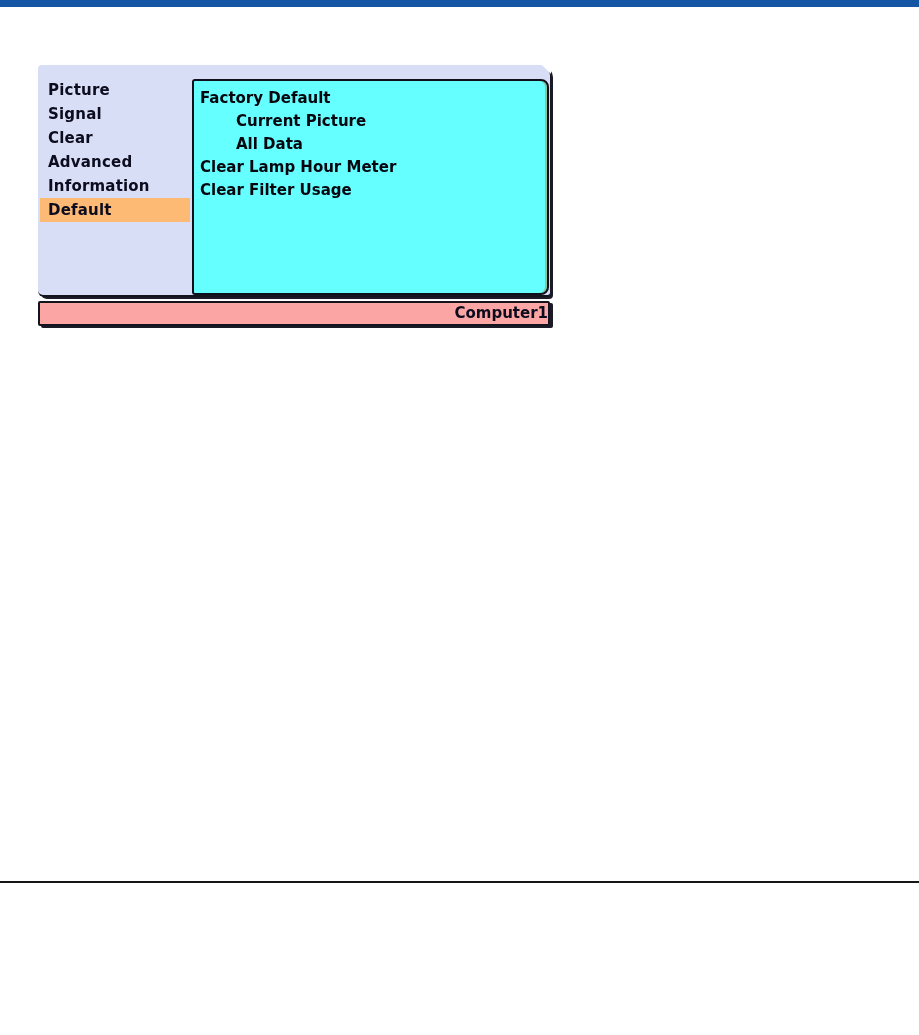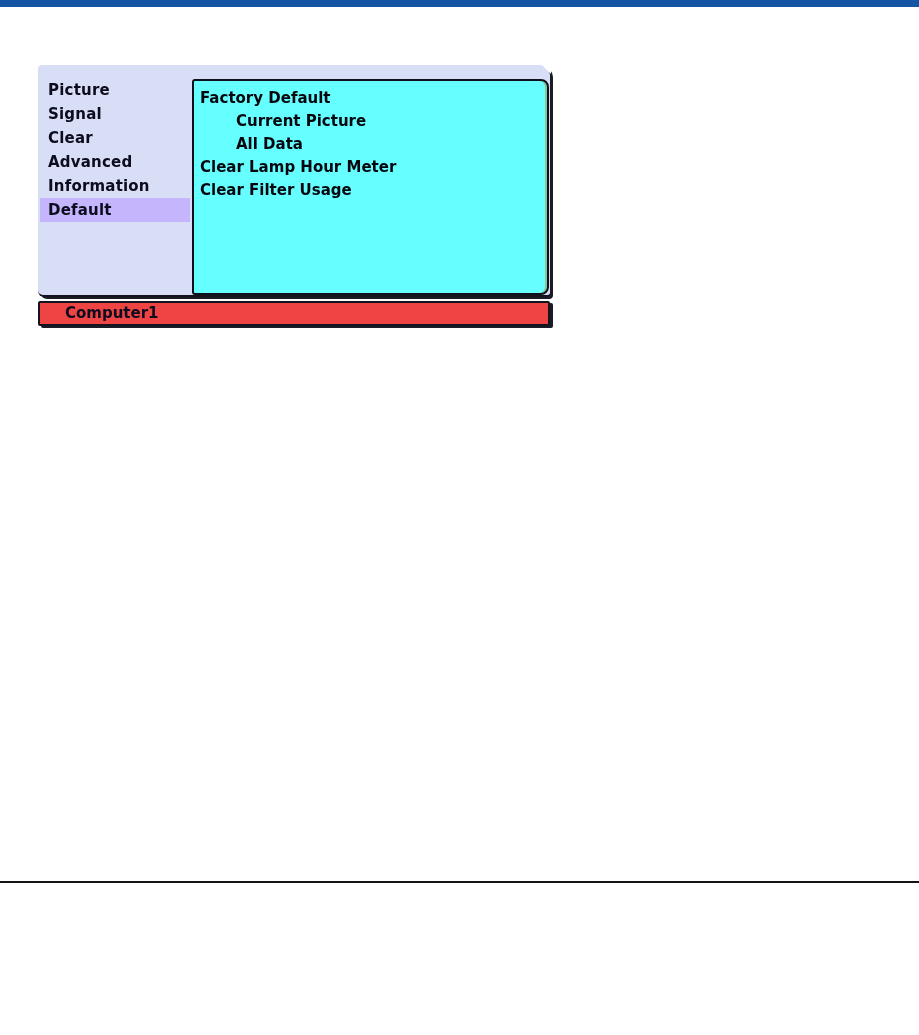--- a/index.html
+++ b/index.html
@@ -68,21 +68,21 @@
     height: 24px;
     line-height: 24px;
     padding-left: 10px;
     font-size: 15px;
     font-weight: bold;
     color: #0C0C1E;
     letter-spacing: 0.2px;
     white-space: nowrap;
   }
   .tab.active {
-    background: #c4b5fd;
+    background: #fdba74;
     margin-left: 2px;
     padding-left: 8px;
     width: 142px;
   }
   .panel {
     position: absolute;
     left: 154px; top: 14px;
     width: 357px; height: 216px;
     box-sizing: border-box;
     background: #66FFFF;
@@ -101,29 +101,30 @@
     white-space: nowrap;
   }
   .panel-item.indent {
     padding-left: 42px;
   }
   .status-bar {
     position: absolute;
     left: 0; top: 236px;
     width: 512px; height: 25px;
     box-sizing: border-box;
-    background: #ef4444;
+    background: #fca5a5;
     border: 2px solid #14141E;
     border-radius: 2px;
     box-shadow: 3px 2px 0 #1B1B28;
     line-height: 21px;
-    padding-left: 25px;
+    padding-left: 32px;
     font-size: 15px;
     font-weight: bold;
     color: #0C0C1E;
+    text-align: right;
   }
 </style>
 </head>
 <body>
 
 <div class="page">
 
   <div class="header-rule"></div>
 
   <div class="osd">

